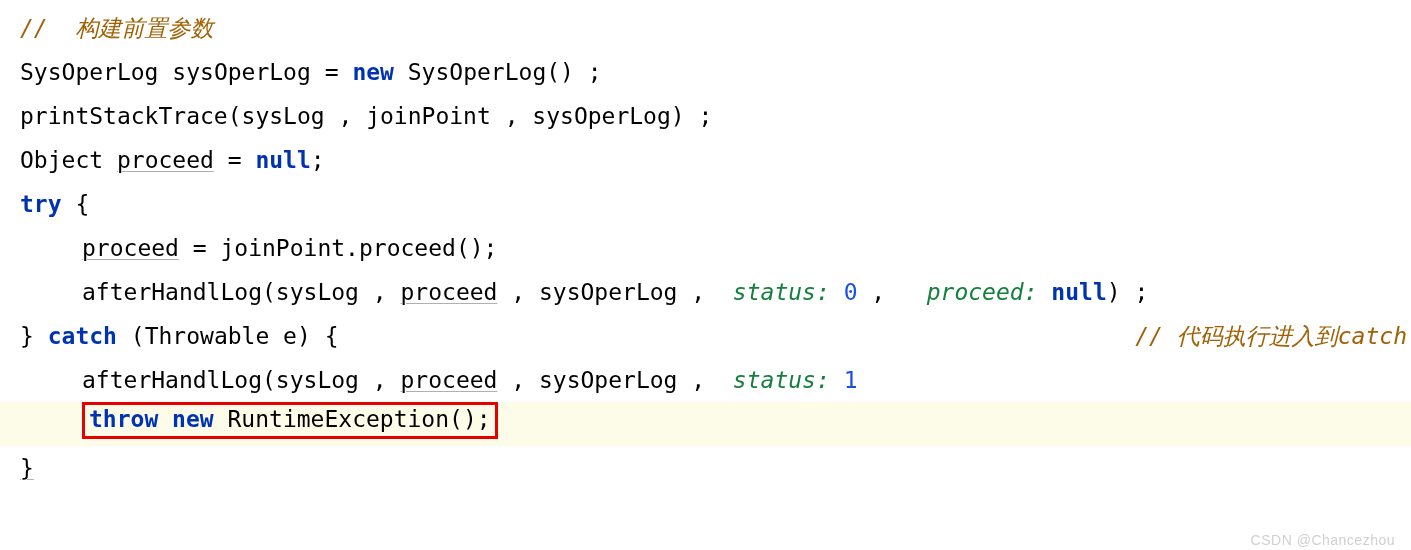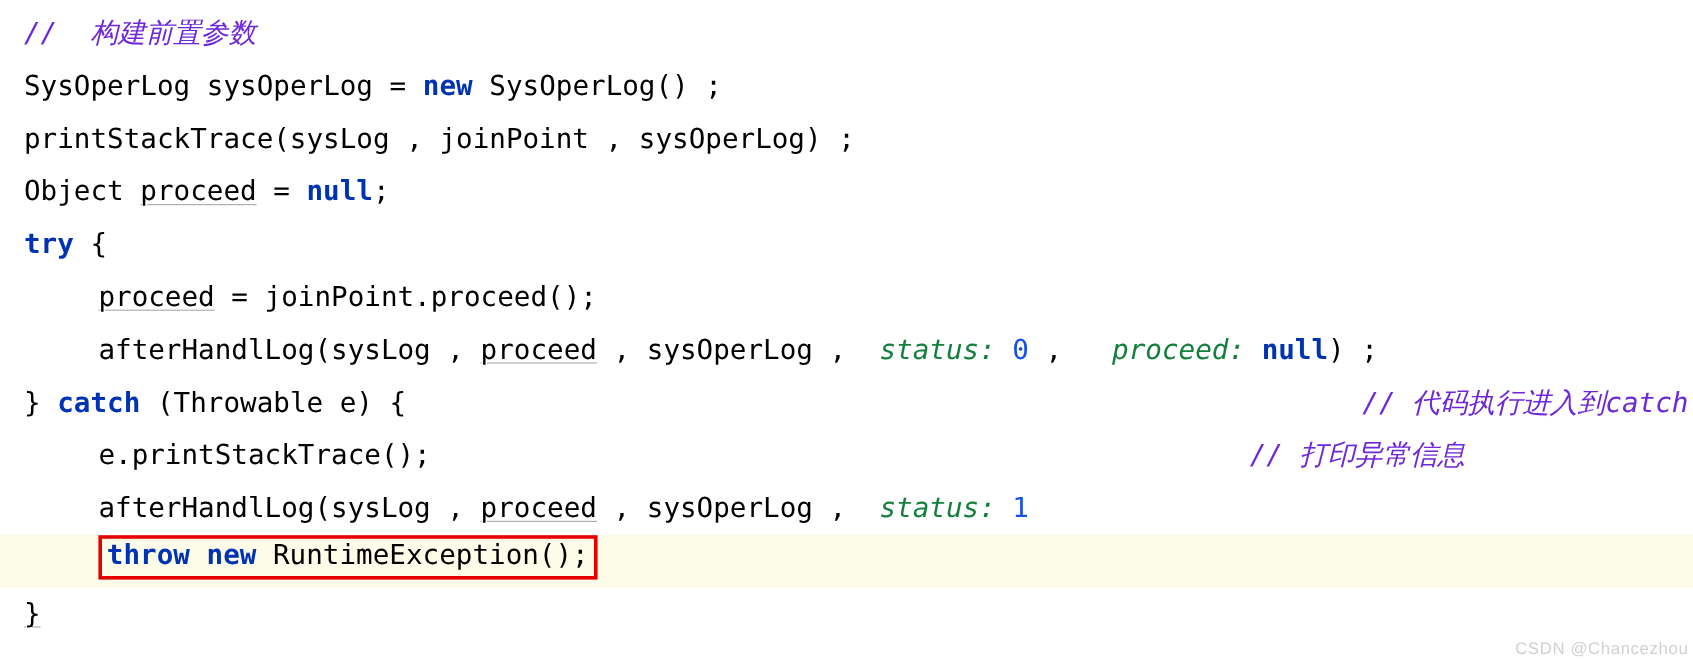--- a/index.html
+++ b/index.html
@@ -24,40 +24,40 @@
     align-items: baseline;
     height: 44px;
     line-height: 44px;
     white-space: pre;
     padding-left: 20px;
   }
   .indent1 { padding-left: 20px; }
   .indent2 { padding-left: 82px; }
   .kw { color: #0033b3; font-weight: bold; }
   .num  { color: #1750eb; }
-  .comment { color: #6d28d9; font-style: italic; }
+  .comment { color: #a16207; font-style: italic; }
   .param-hint { color: #15803d; font-style: italic; }
   .underline { text-decoration: underline; text-decoration-color: #b0b0b0; text-decoration-thickness: 1px; text-underline-offset: 3px; }
 
   
   .hl {
     background: #fcfce8;
     position: relative;
     text-align: right;
   }
   .box {
     border: 3px solid #e60000;
     display: inline-block;
     padding: 2px 4px 4px 4px;
     line-height: 1.1;
   }
 
   .watermark {
     position: absolute;
-    right: 4px;
+    right: 16px;
     bottom: 2px;
     font-family: Arial, sans-serif;
     font-size: 14px;
     color: #d0d0d0;
     letter-spacing: 0.5px;
   }
 
   
   .spacer { flex: 0 0 auto; }
   .right-comment {
@@ -97,24 +97,20 @@
 
   <div class="line indent2">
     <span>afterHandlLog(sysLog , </span><span class="underline">proceed</span><span> , sysOperLog ,  </span><span class="param-hint">status: </span><span class="num">0</span><span> ,   </span><span class="param-hint">proceed: </span><span class="kw">null</span><span>) ;</span>
   </div>
 
   <div class="line indent1 flex">
     <span class="spacer"><span>} </span><span class="kw">catch</span><span> (Throwable e) {</span></span>
     <span class="right-comment comment" style="padding-right:4px;">// 代码执行进入到catch</span>
   </div>
 
-  <div class="line indent2 flex">
-    <span class="spacer">e.printStackTrace();</span>
-    <span class="right-comment comment" style="padding-right:190px;">// 打印异常信息</span>
-  </div>
 
   <div class="line indent2">
     <span>afterHandlLog(sysLog , </span><span class="underline">proceed</span><span> , sysOperLog ,  </span><span class="param-hint">status: </span><span class="num">1</span>
   </div>
 
   <div class="line indent2 hl">
     <span class="box"><span class="kw">throw</span><span> </span><span class="kw">new</span><span> RuntimeException();</span></span>
   </div>
 
   <div class="line indent1">

